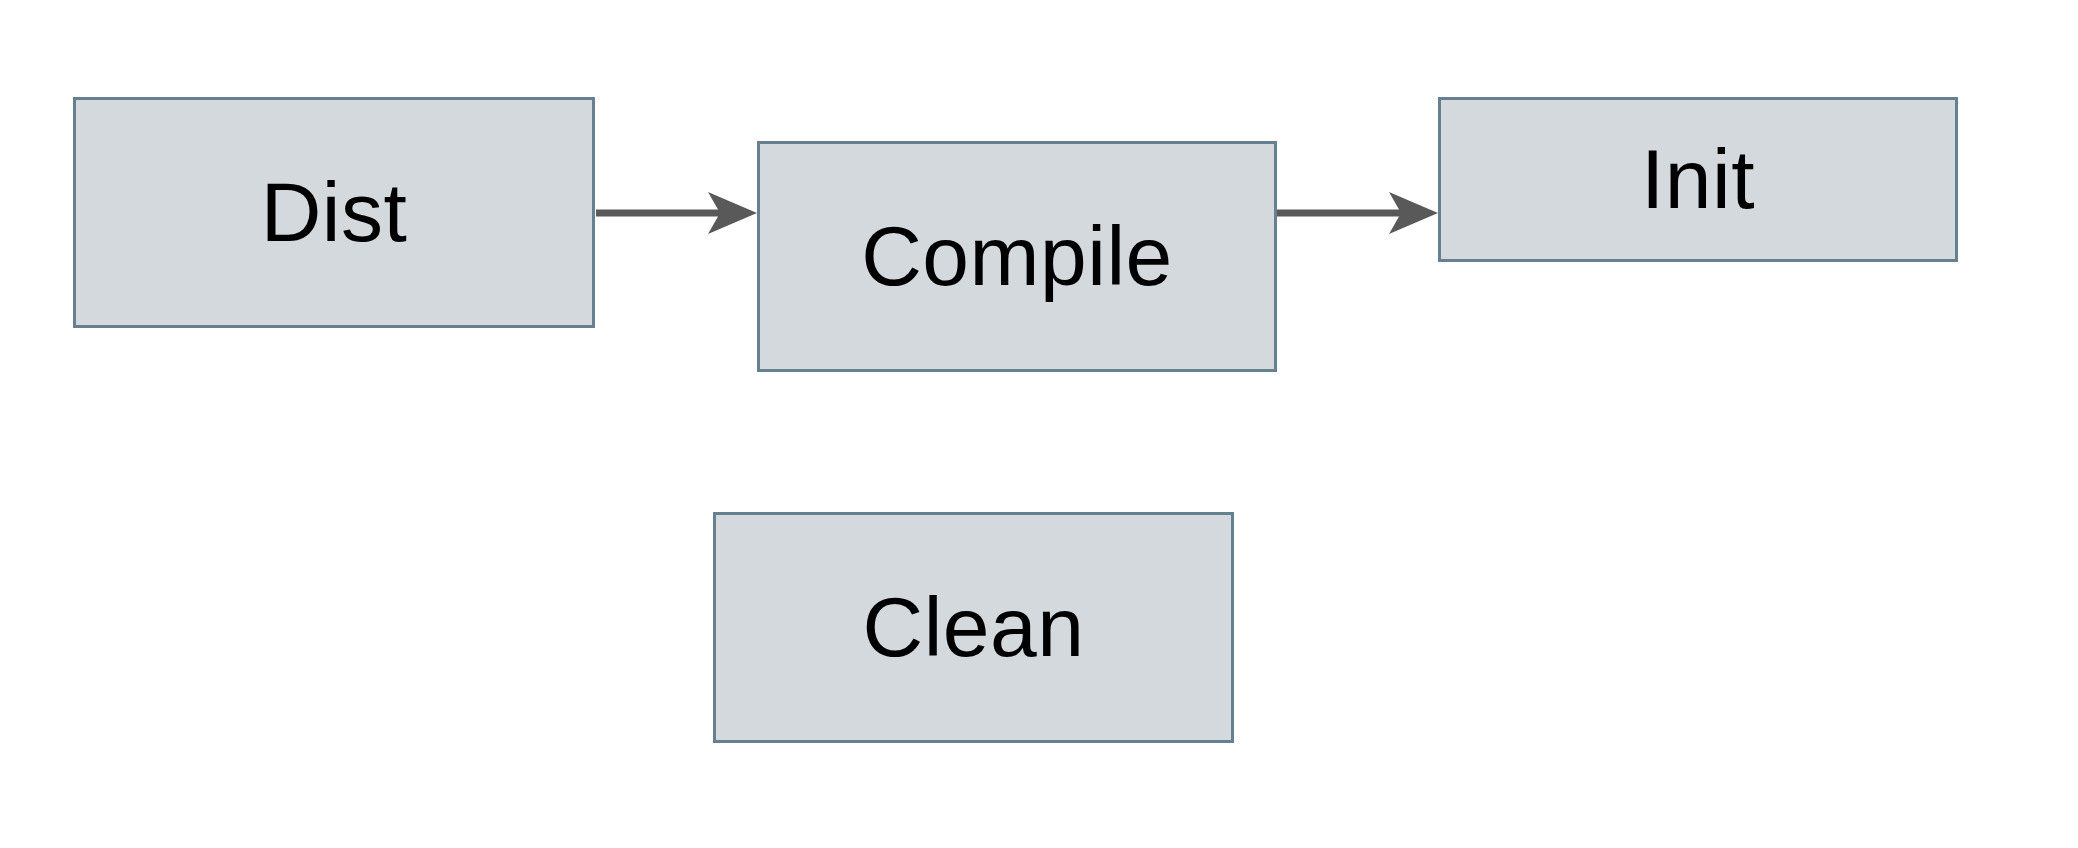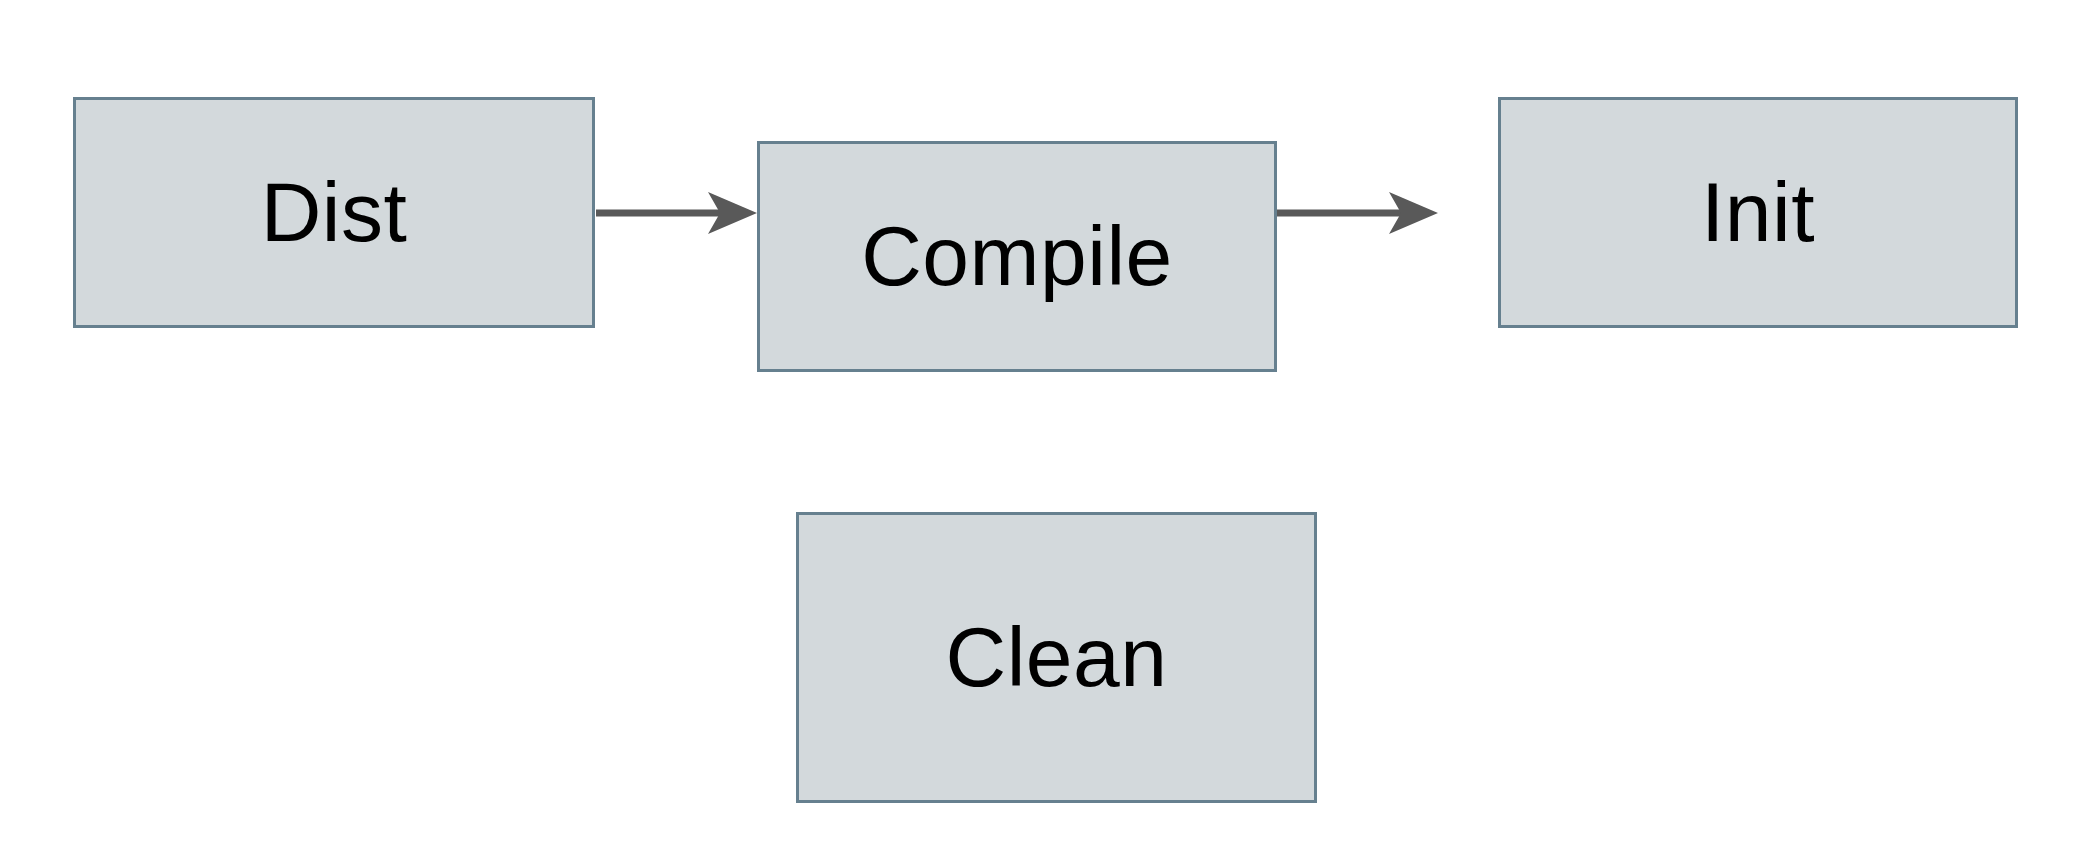--- a/index.html
+++ b/index.html
@@ -35,22 +35,22 @@
   .node-label {
     font-size: 84px;
     font-weight: 400;
     color: #000000;
     letter-spacing: 0.5px;
     white-space: nowrap;
     user-select: none;
   }
   .node-dist    { left: 73px;   top: 97px;  width: 522px; height: 231px; }
   .node-compile { left: 757px;  top: 97px;  width: 520px; height: 231px; margin-top: 44px; }
-  .node-init    { left: 1498px; top: 97px;  width: 520px; height: 231px; }
-  .node-clean   { left: 796px;  top: 512px; width: 521px; height: 291px; }
+  .node-init    { left: 1438px; top: 97px;  width: 520px; height: 165px; }
+  .node-clean   { left: 713px;  top: 512px; width: 521px; height: 231px; }
 </style>
 </head>
 <body>
 
 <div class="canvas">
 
   <svg class="connectors" viewBox="0 0 2078 848" xmlns="http://www.w3.org/2000/svg">
     <g>
       <line x1="596" y1="213" x2="722" y2="213" stroke="#595959" stroke-width="7"></line>
       <polygon points="757,213 708,192 720,213 708,234" fill="#595959"></polygon>

